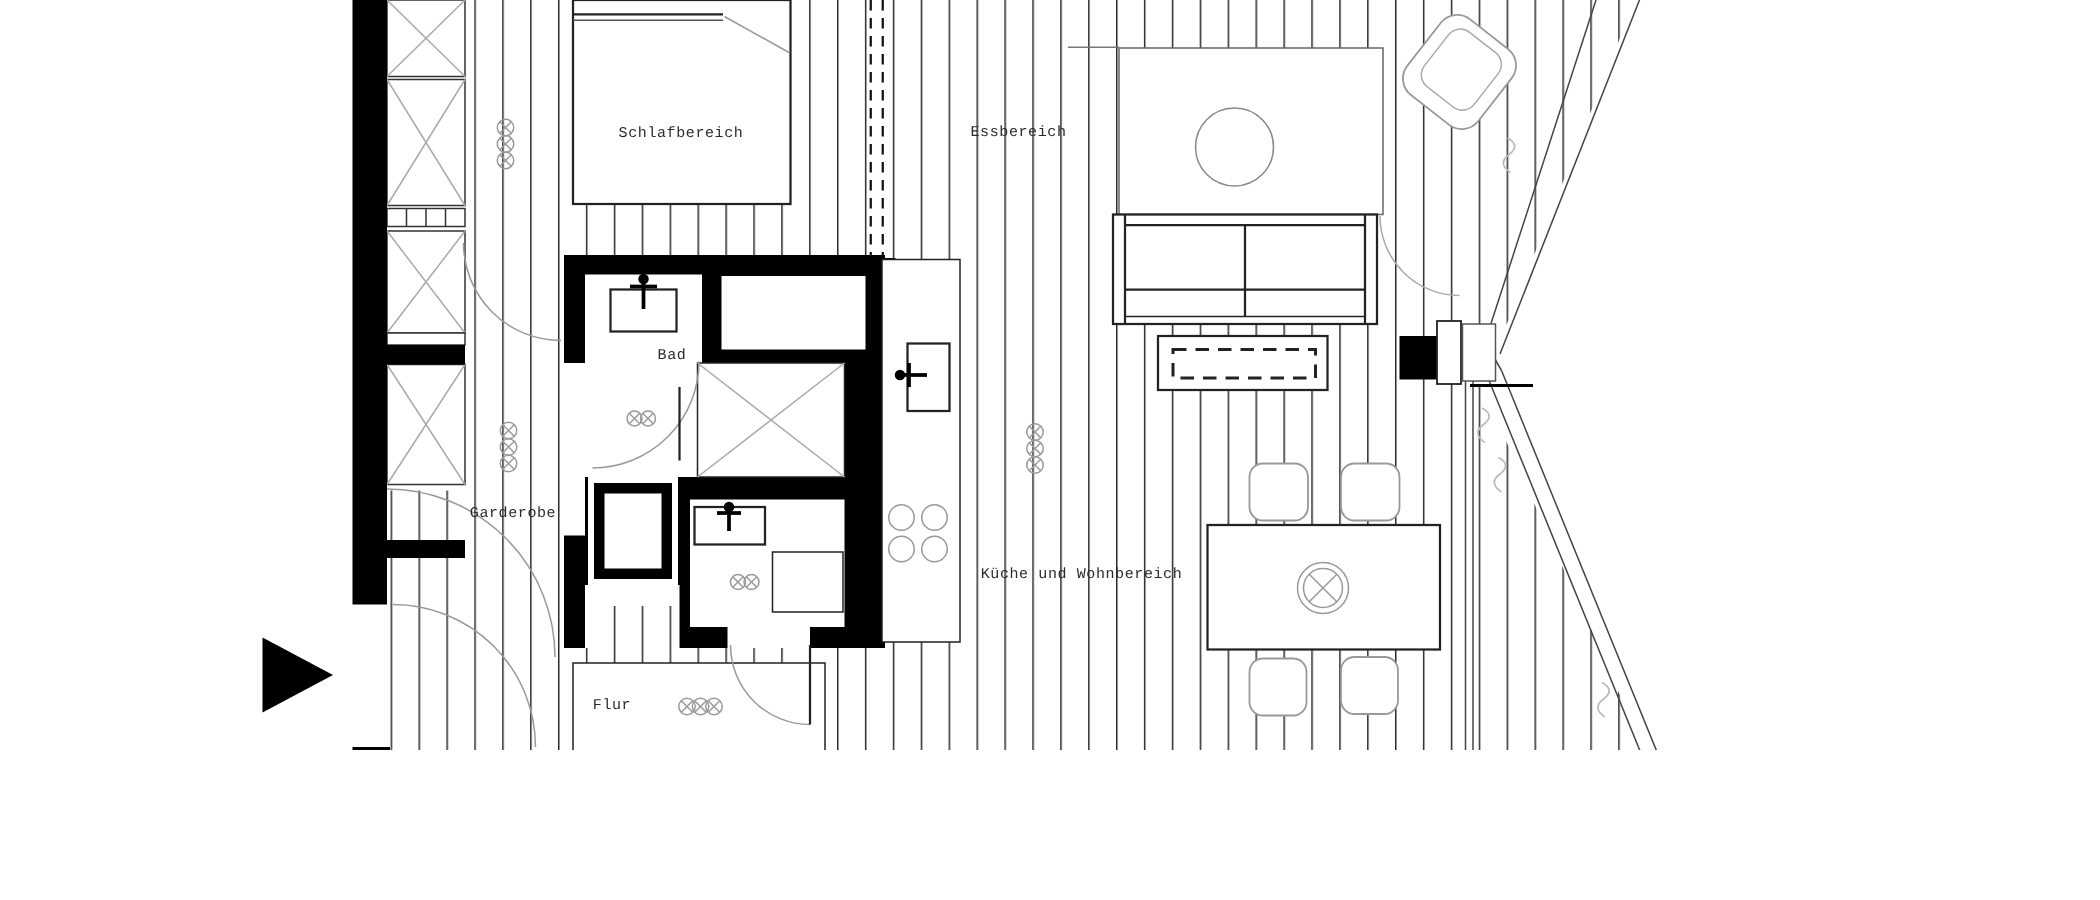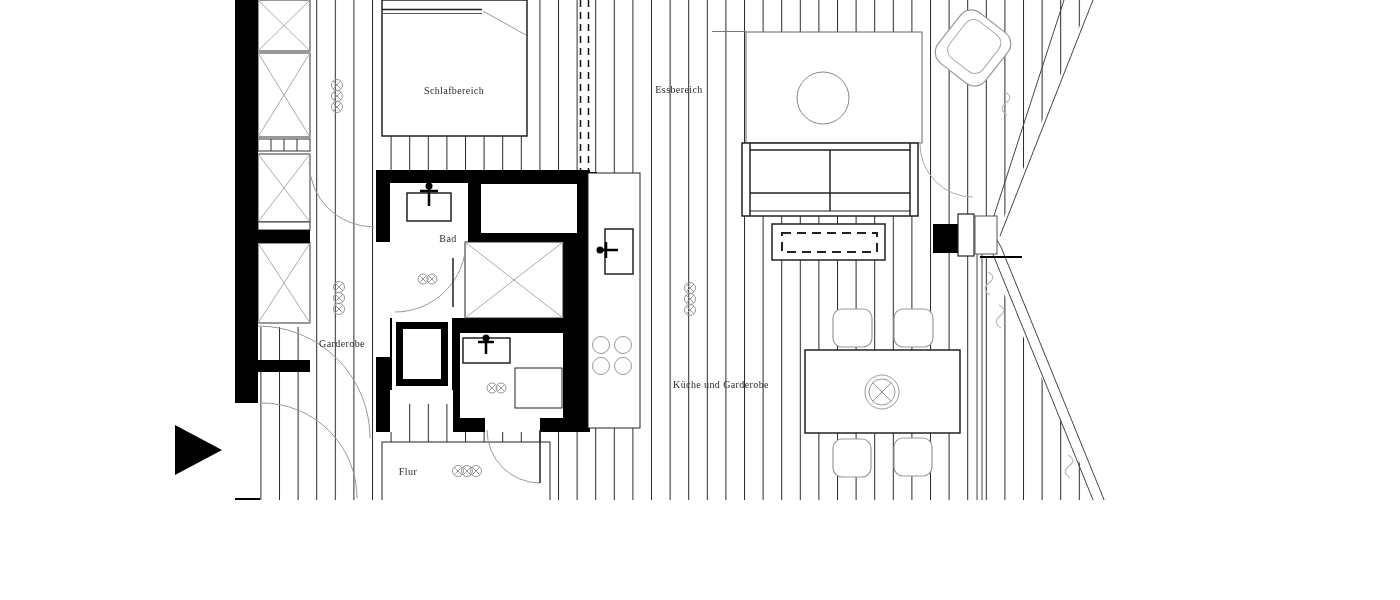--- a/index.html
+++ b/index.html
@@ -1,17 +1,17 @@
 <!DOCTYPE html>
 <html><head>
 <meta charset="utf-8">
 <style>
   html,body{margin:0;padding:0;background:#fff;}
   #stage{position:relative;width:1400px;height:500px;background:#f97316;overflow:hidden;
-         font-family:Liberation Serif, serif;}
+         font-family:Liberation Mono, monospace;}
   #plan-svg{position:absolute;left:0;top:0;}
   .room-label{position:absolute;transform:translate(-50%,-50%);font-size:10px;color:#2b2b2b;
               white-space:nowrap;letter-spacing:.4px;}
 </style>
 </head>
 <body>
 
 <div id="stage">
 <svg id="plan-svg" width="1400" height="600" viewBox="0 0 1400 600">
   <defs>
@@ -270,15 +270,15 @@
     <path d="M 1068,455 q 9,5 1,11 q -8,6 1,12"></path>
   </g>
 
   <polygon points="175,425 175,475 222,450" fill="#000"></polygon>
 </svg>
 
   <div class="room-label" style="left:454px;top:90px;">Schlafbereich</div>
   <div class="room-label" style="left:679px;top:89px;">Essbereich</div>
   <div class="room-label" style="left:448px;top:238px;">Bad</div>
   <div class="room-label" style="left:342px;top:343px;text-align:center;">Garderobe</div>
-  <div class="room-label" style="left:721px;top:384px;">Küche und Garderobe</div>
+  <div class="room-label" style="left:721px;top:384px;">Küche und Wohnbereich</div>
   <div class="room-label" style="left:408px;top:471px;text-align:center;">Flur</div>
 </div>
 
 </body></html>

